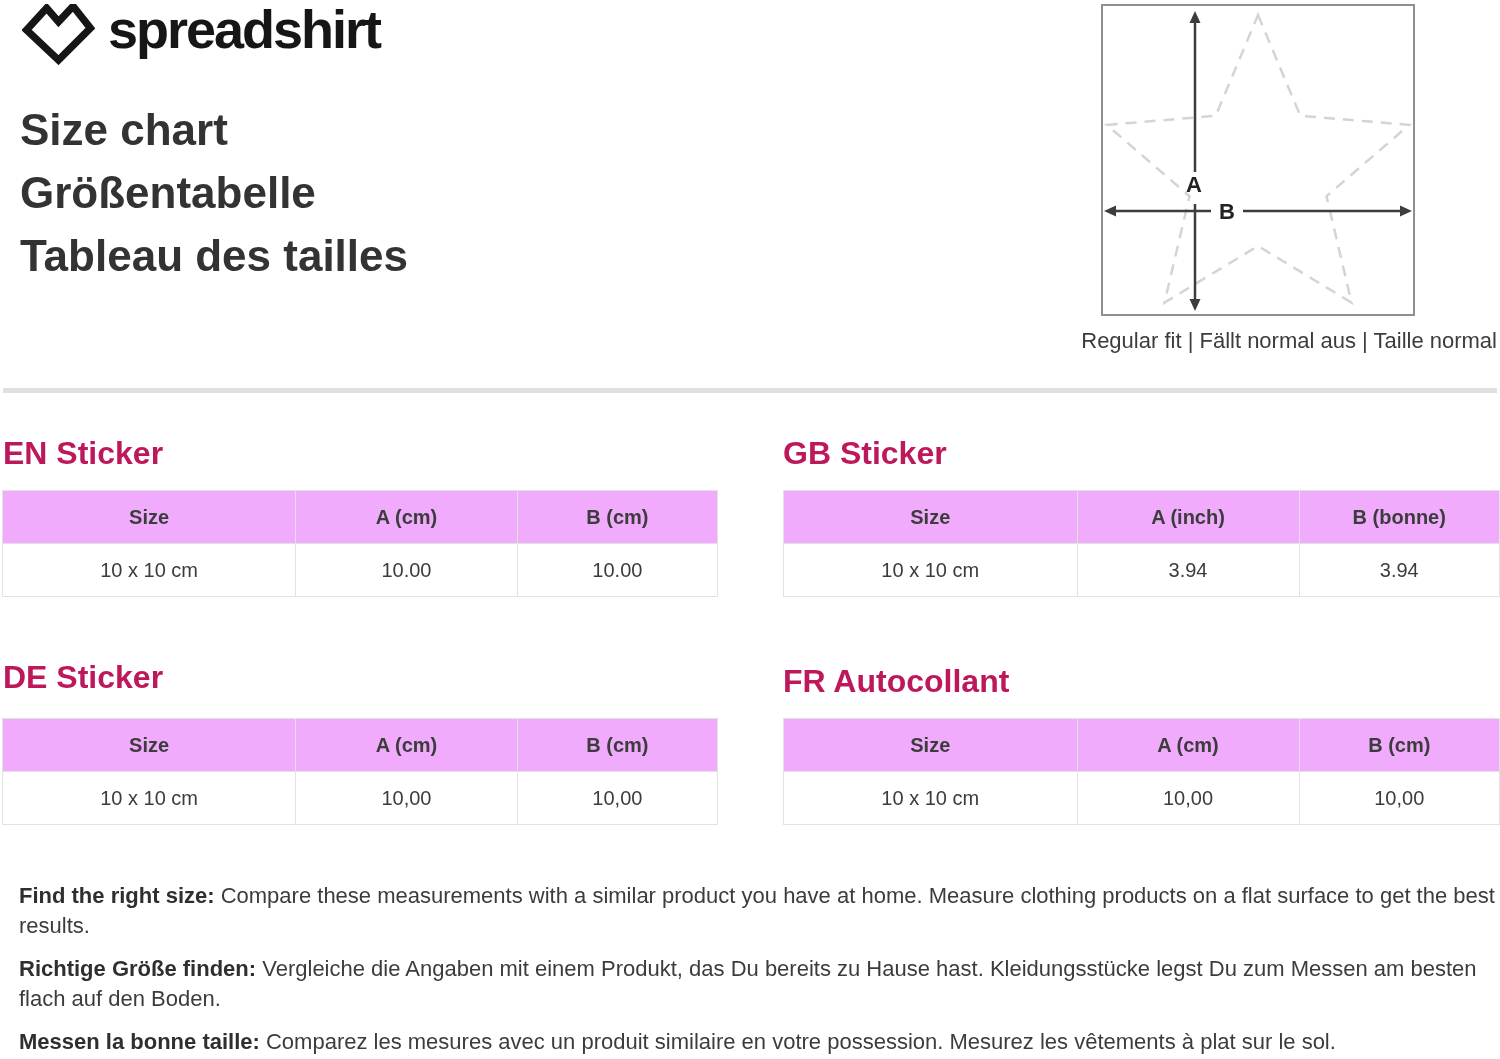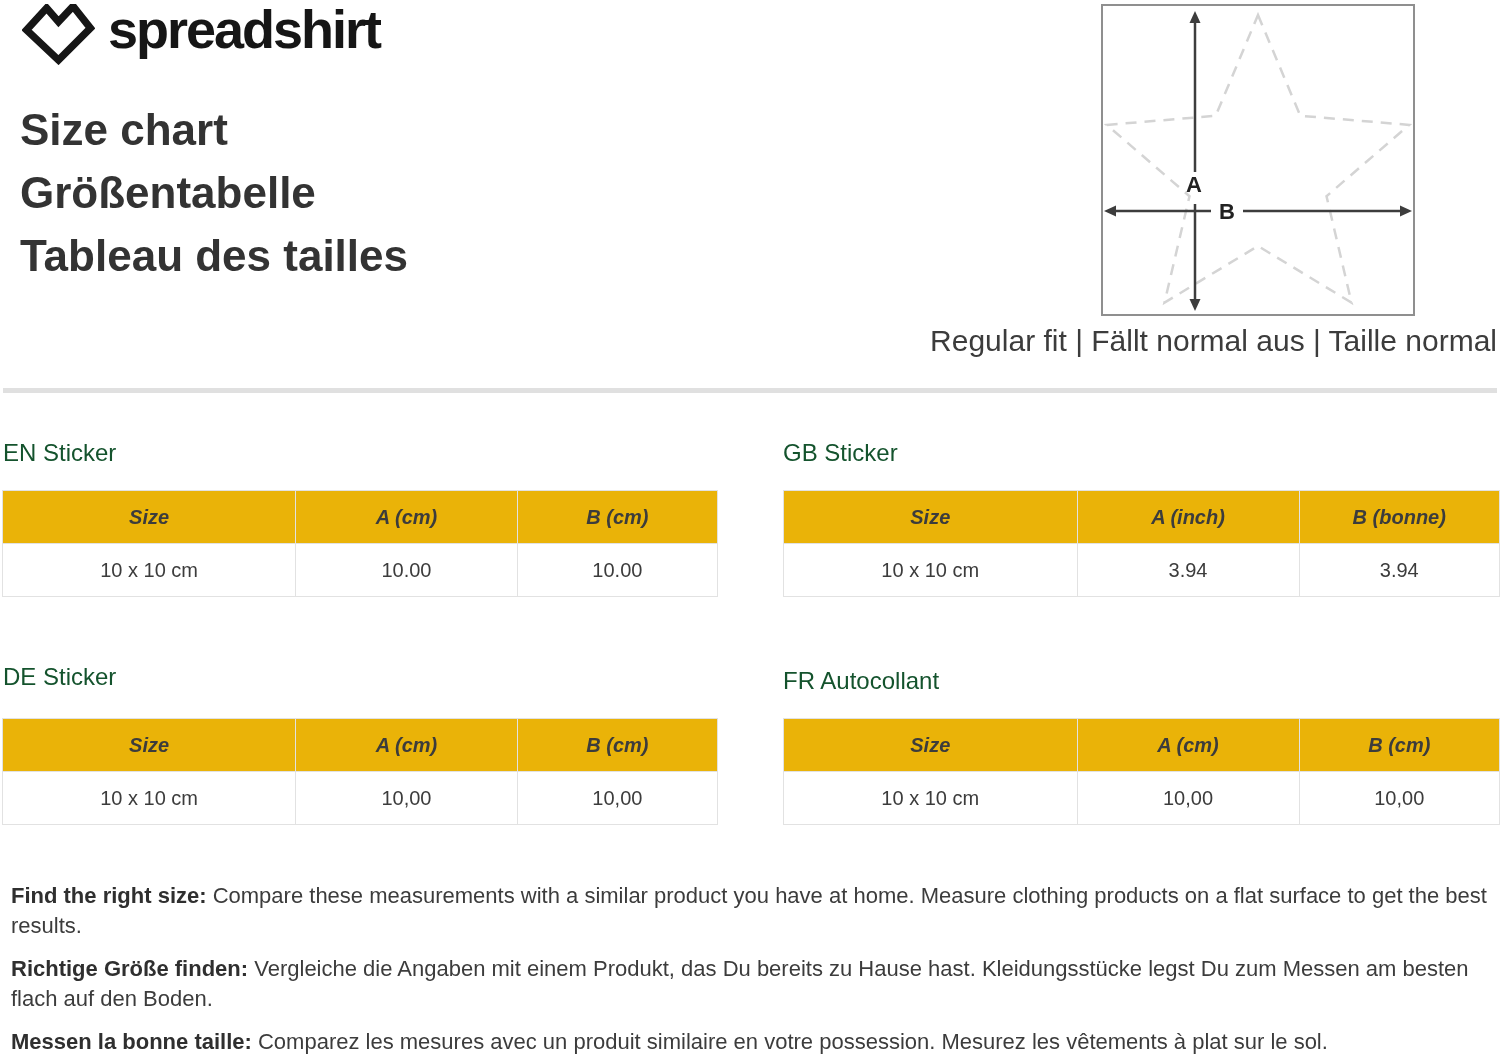--- a/index.html
+++ b/index.html
@@ -50,43 +50,43 @@
     position: absolute;
     left: 1101px;
     top: 4px;
     width: 314px;
     height: 312px;
   }
   .fit-caption {
     position: absolute;
     right: 3px;
     top: 327px;
-    font-size: 30px;
+    font-size: 22px;
     line-height: 28px;
     color: #3c3c3c;
     white-space: nowrap;
   }
 
   
   .divider {
     position: absolute;
     left: 3px;
     right: 3px;
     top: 388px;
     height: 5px;
     background: #e0e0e0;
   }
 
   
   .section-title {
     position: absolute;
-    font-size: 24px;
-    font-weight: 400;
+    font-size: 32px;
+    font-weight: 700;
     line-height: 26px;
-    color: #14532d;
+    color: #be185d;
     white-space: nowrap;
   }
   .t-en-h { left: 3px;   top: 440px; }
   .t-gb-h { left: 783px; top: 440px; }
   .t-de-h { left: 3px;   top: 664px; text-align: center; }
   .t-fr-h { left: 783px; top: 668px; }
 
   table.size-table {
     position: absolute;
     border-collapse: collapse;
@@ -102,41 +102,40 @@
 
   table.size-table th,
   table.size-table td {
     border: 1px solid #e2e2e2;
     height: 52px;
     text-align: center;
     vertical-align: middle;
     padding: 0;
   }
   table.size-table th {
-    background: #eab308;
-    font-weight: 700;
-    color: #3c3c3c;
-    font-style: italic;
+    background: #f0abfc;
+    font-weight: 700;
+    color: #3c3c3c;
   }
   col.c1 { width: 41%; }
   col.c2 { width: 31%; }
   col.c3 { width: 28%; }
 
   
   .footer {
     position: absolute;
     left: 3px;
     top: 881px;
     width: 1492px;
     font-size: 22px;
     line-height: 30px;
     color: #3c3c3c;
   }
   .footer p {
-    margin: 0 0 13px 8px;
+    margin: 0 0 13px 16px;
   }
   .footer .lead {
     font-weight: 700;
     color: #2f2f2f;
   }
 </style>
 </head>
 <body>
 
 <div class="page">

